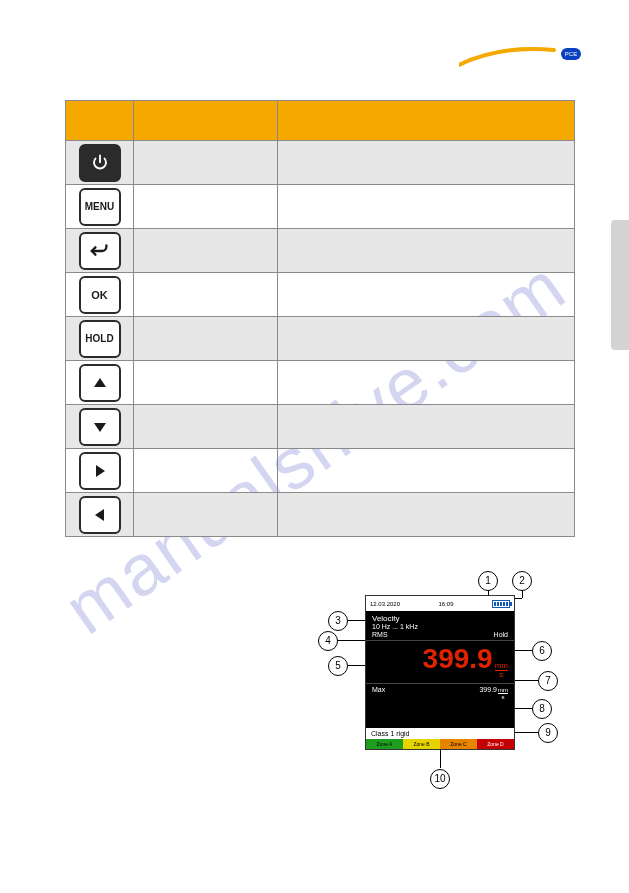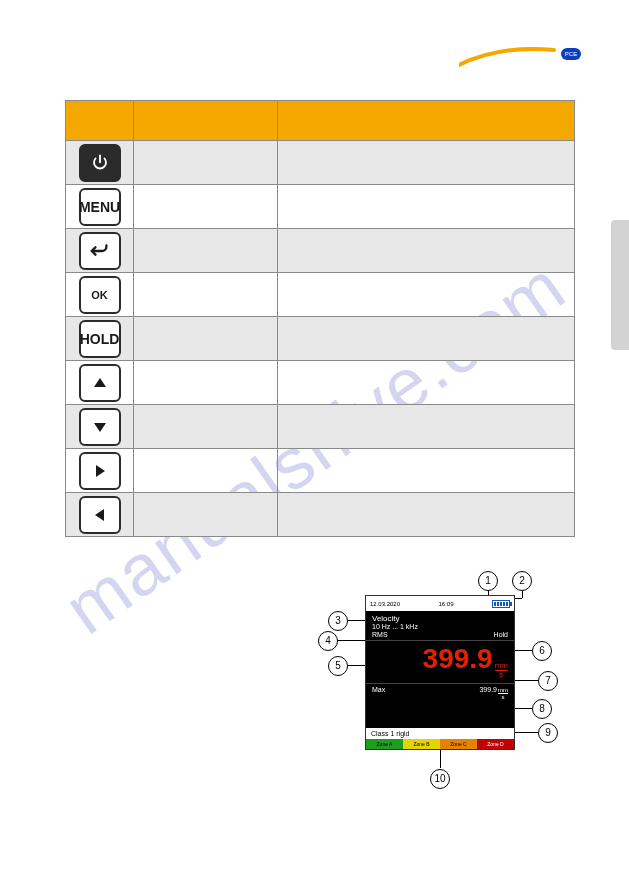--- a/index.html
+++ b/index.html
@@ -11,21 +11,21 @@
   .watermark { position: absolute; top: 50%; left: 50%; transform: translate(-50%,-50%) rotate(-35deg); font-size: 72px; color: rgba(84,92,200,.25); font-weight: 400; pointer-events: none; white-space: nowrap; letter-spacing: 2px; }
 
   .keys-table { position: absolute; top: 100px; left: 65px; width: 510px; border: 1px solid #8a8a8a; border-collapse: collapse; }
   .keys-table th, .keys-table td { border: 1px solid #8a8a8a; }
   .keys-table thead th { background: #f5a900; height: 40px; }
   .keys-table tbody td { height: 44px; }
   .col1 { width: 68px; text-align: center; }
   .col2 { width: 144px; }
   .row-grey td { background: #e7e7e7; }
 
-  .keycap { display: inline-flex; align-items: center; justify-content: center; width: 42px; height: 38px; border: 2px solid #2b2b2b; border-radius: 6px; background: #fff; font-size: 14px; font-weight: 700; color: #1a1a1a; }
+  .keycap { display: inline-flex; align-items: center; justify-content: center; width: 42px; height: 38px; border: 2px solid #2b2b2b; border-radius: 6px; background: #fff; font-size: 10px; font-weight: 700; color: #1a1a1a; }
   .keycap svg { display: block; }
   .keycap--power { background: #2b2b2b; border-color: #2b2b2b; }
 
   
   .lcd-wrap { position: absolute; top: 570px; left: 310px; width: 270px; height: 220px; }
   .callout { position: absolute; }
   .callout-bubble { display: inline-flex; align-items: center; justify-content: center; width: 20px; height: 20px; border: 1.5px solid #000; border-radius: 50%; background: #fff; font-size: 10px; }
   .callout-line { position: absolute; background: #000; }
 
   .lcd { position: absolute; top: 25px; left: 55px; width: 150px; height: 155px; background: #000; border: 1px solid #333; }

